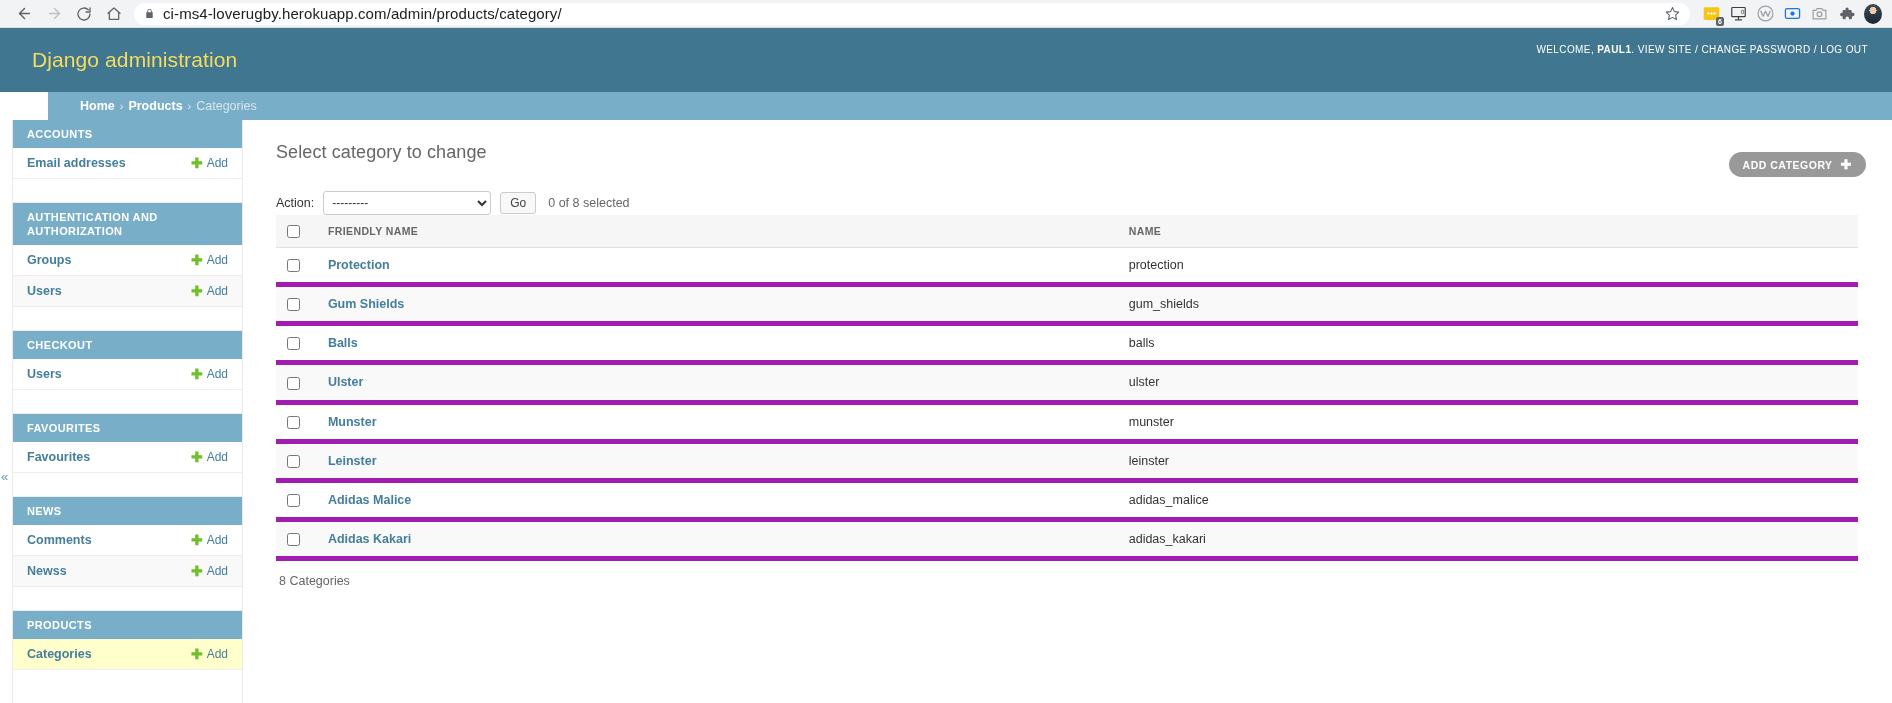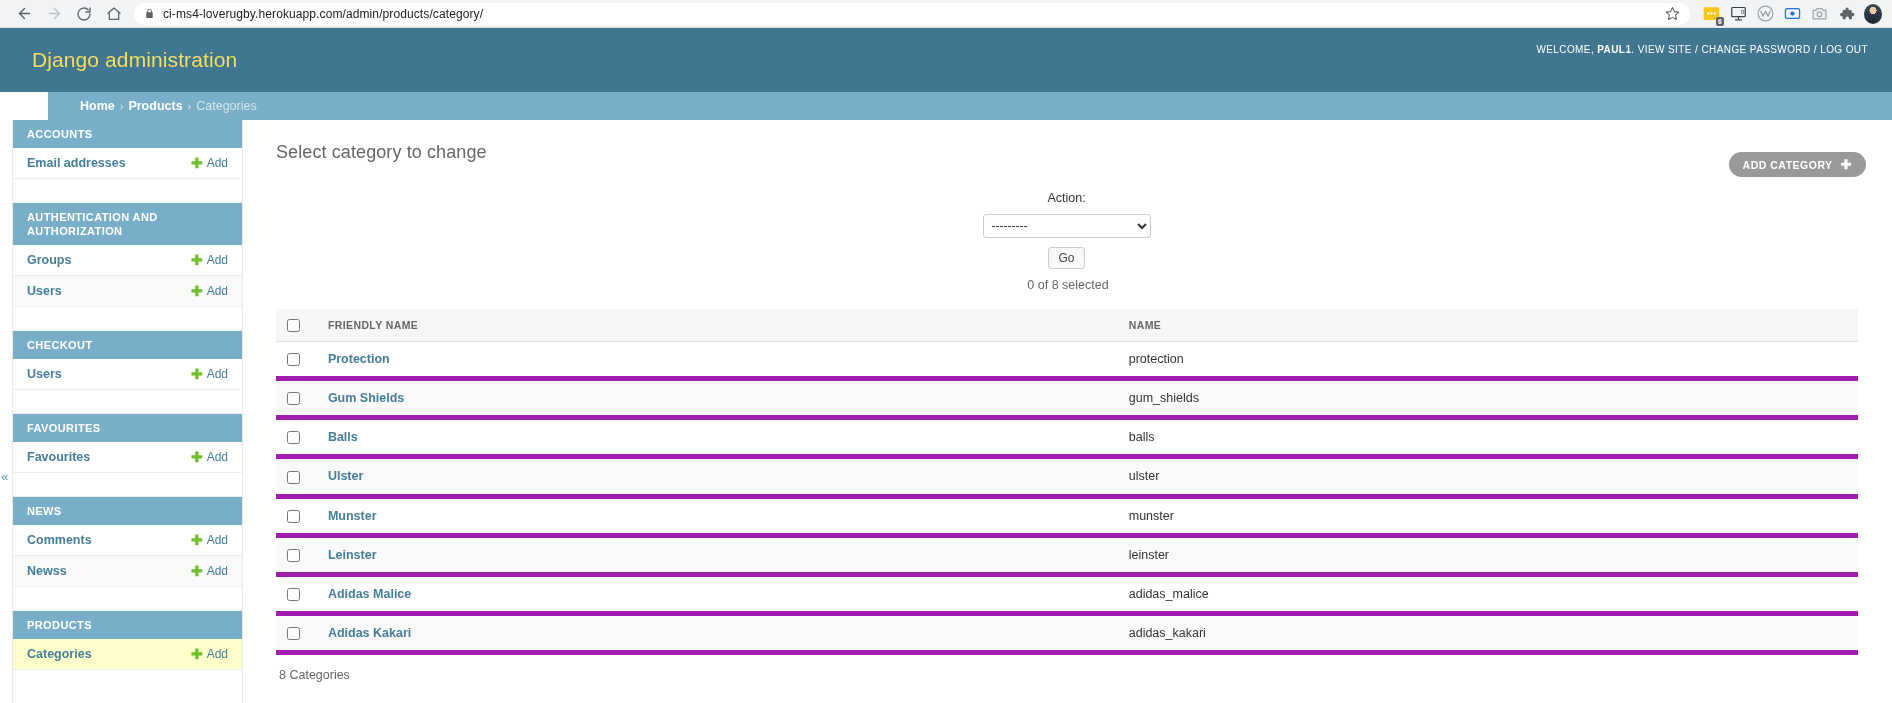--- a/index.html
+++ b/index.html
@@ -33,21 +33,21 @@
     background: #fff;
     border-radius: 11px;
     margin: 0 8px 0 6px;
     display: flex;
     align-items: center;
     padding: 0 10px;
     min-width: 0;
   }
   .lock-icon { margin-right: 8px; display: flex; color: #5f6368; }
   .url-text {
-    font-size: 12px;
+    font-size: 15px;
     color: #202124;
     white-space: nowrap;
     overflow: hidden;
     text-overflow: ellipsis;
     letter-spacing: 0.1px;
   }
   .omnibox-star {
     margin-left: auto;
     color: #5f6368;
     display: flex;
@@ -227,24 +227,22 @@
     font-weight: 300;
     color: #666;
     margin-bottom: 28px;
     letter-spacing: 0.1px;
   }
 
   .actions-bar {
     display: flex;
     align-items: center;
     gap: 9px;
-    margin-bottom: 17px;
     font-size: 12.5px;
     color: #333;
-    flex-direction: column;
   }
   .actions-bar label { color: #333; }
   .action-select {
     width: 168px;
     height: 24px;
     border: 1px solid #ccc;
     border-radius: 3px;
     background: #fff;
     font-size: 12px;
     color: #333;

